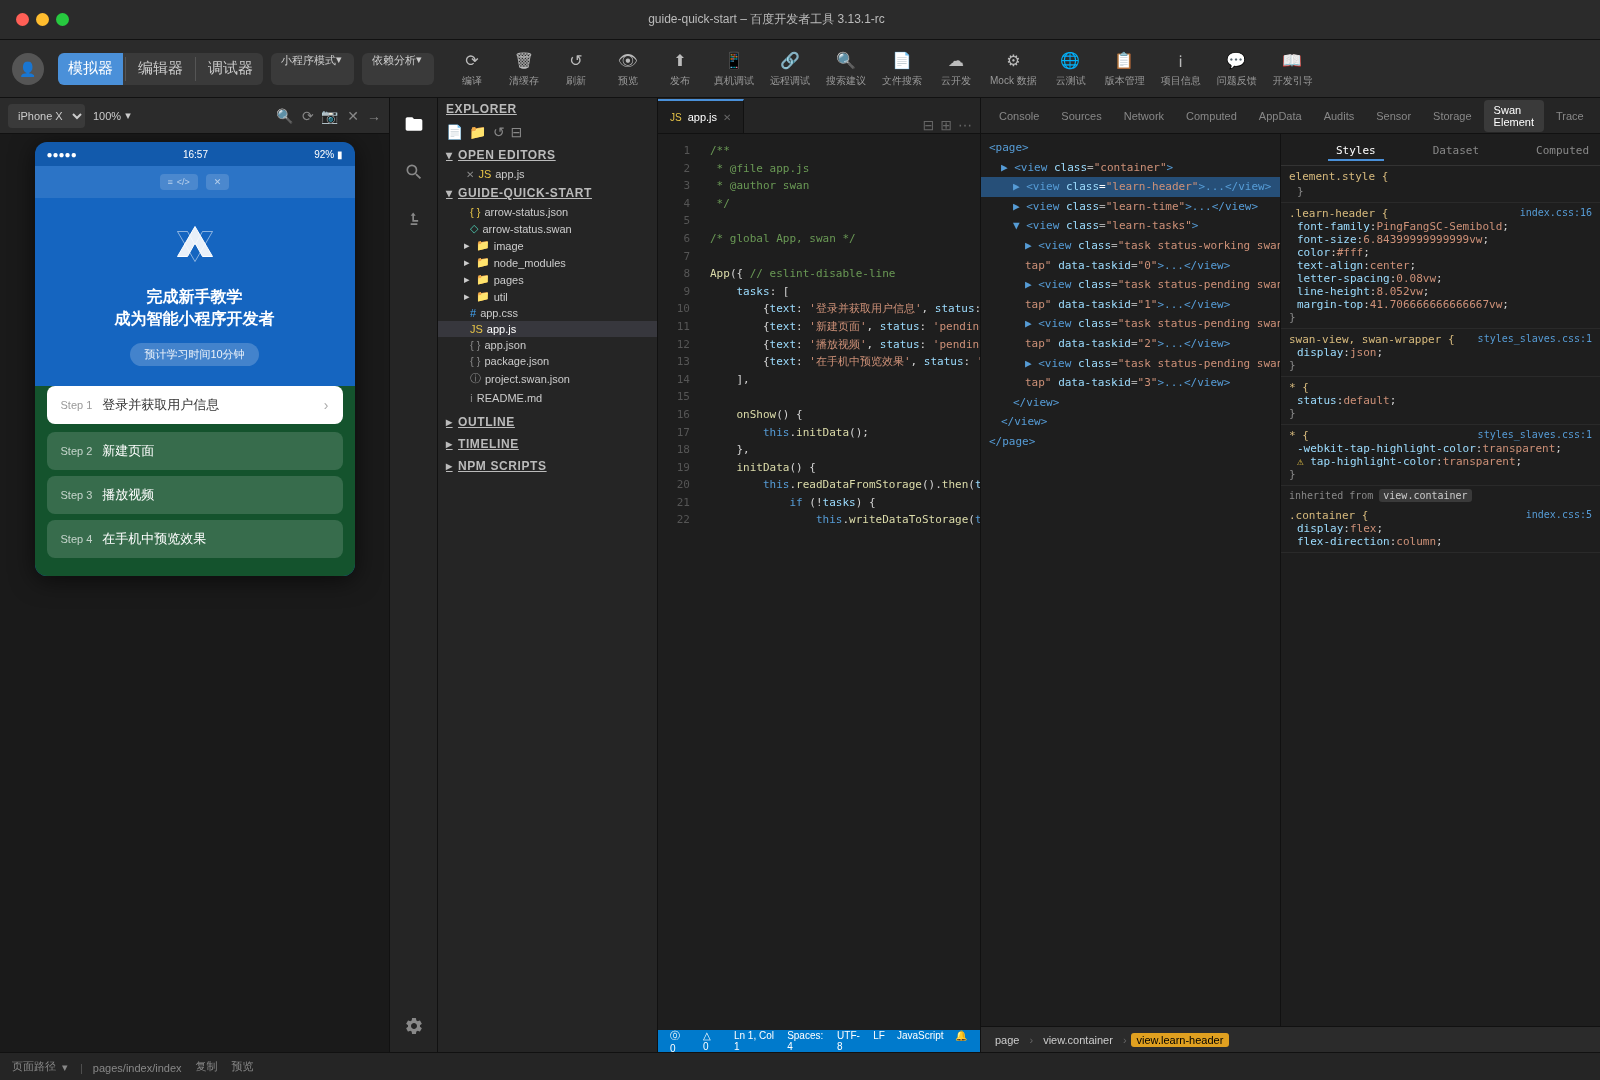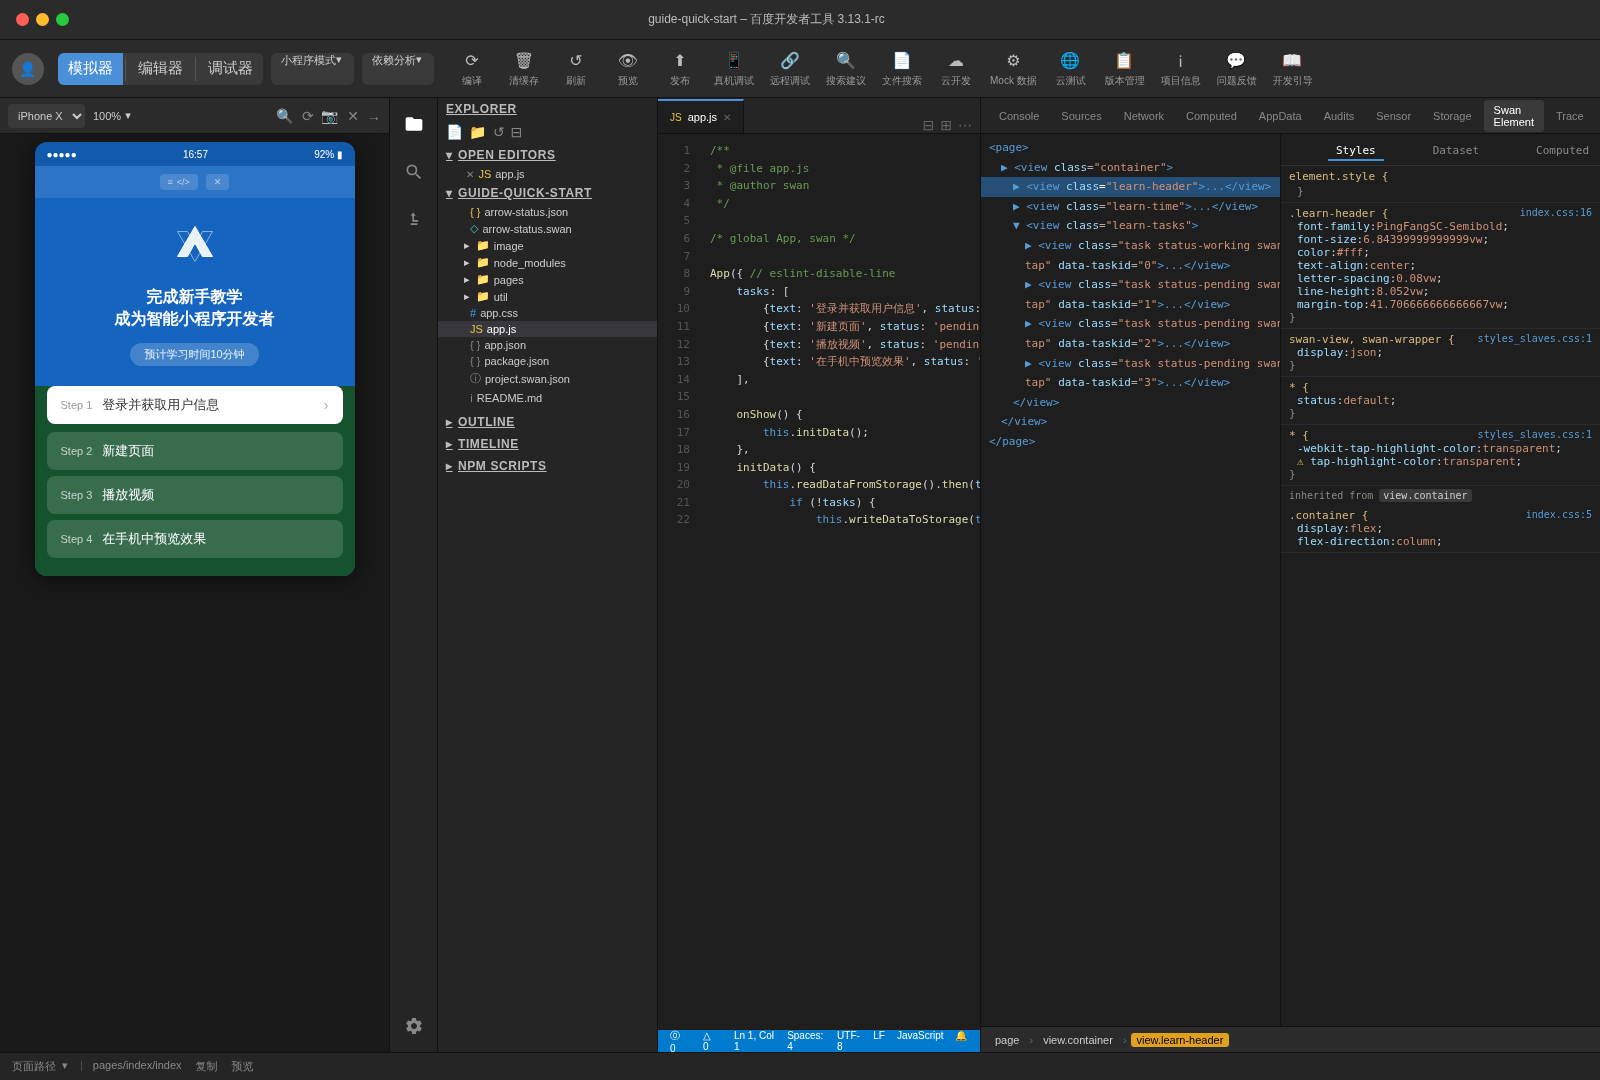--- a/index.html
+++ b/index.html
@@ -389,21 +389,21 @@
       background: #252525;
       display: flex;
       align-items: center;
       padding: 0 12px;
       font-size: 11px;
       color: #888;
       border-top: 1px solid #111;
     }
     .bottom-path {
       display: flex;
-      align-items: flex-start;
+      align-items: flex-end;
       gap: 6px;
     }
     .path-item {
       padding: 1px 6px;
       border-radius: 3px;
     }
     .path-item.highlight { background: #e0a020; color: #000; }
 
     
     .simulator-container {

